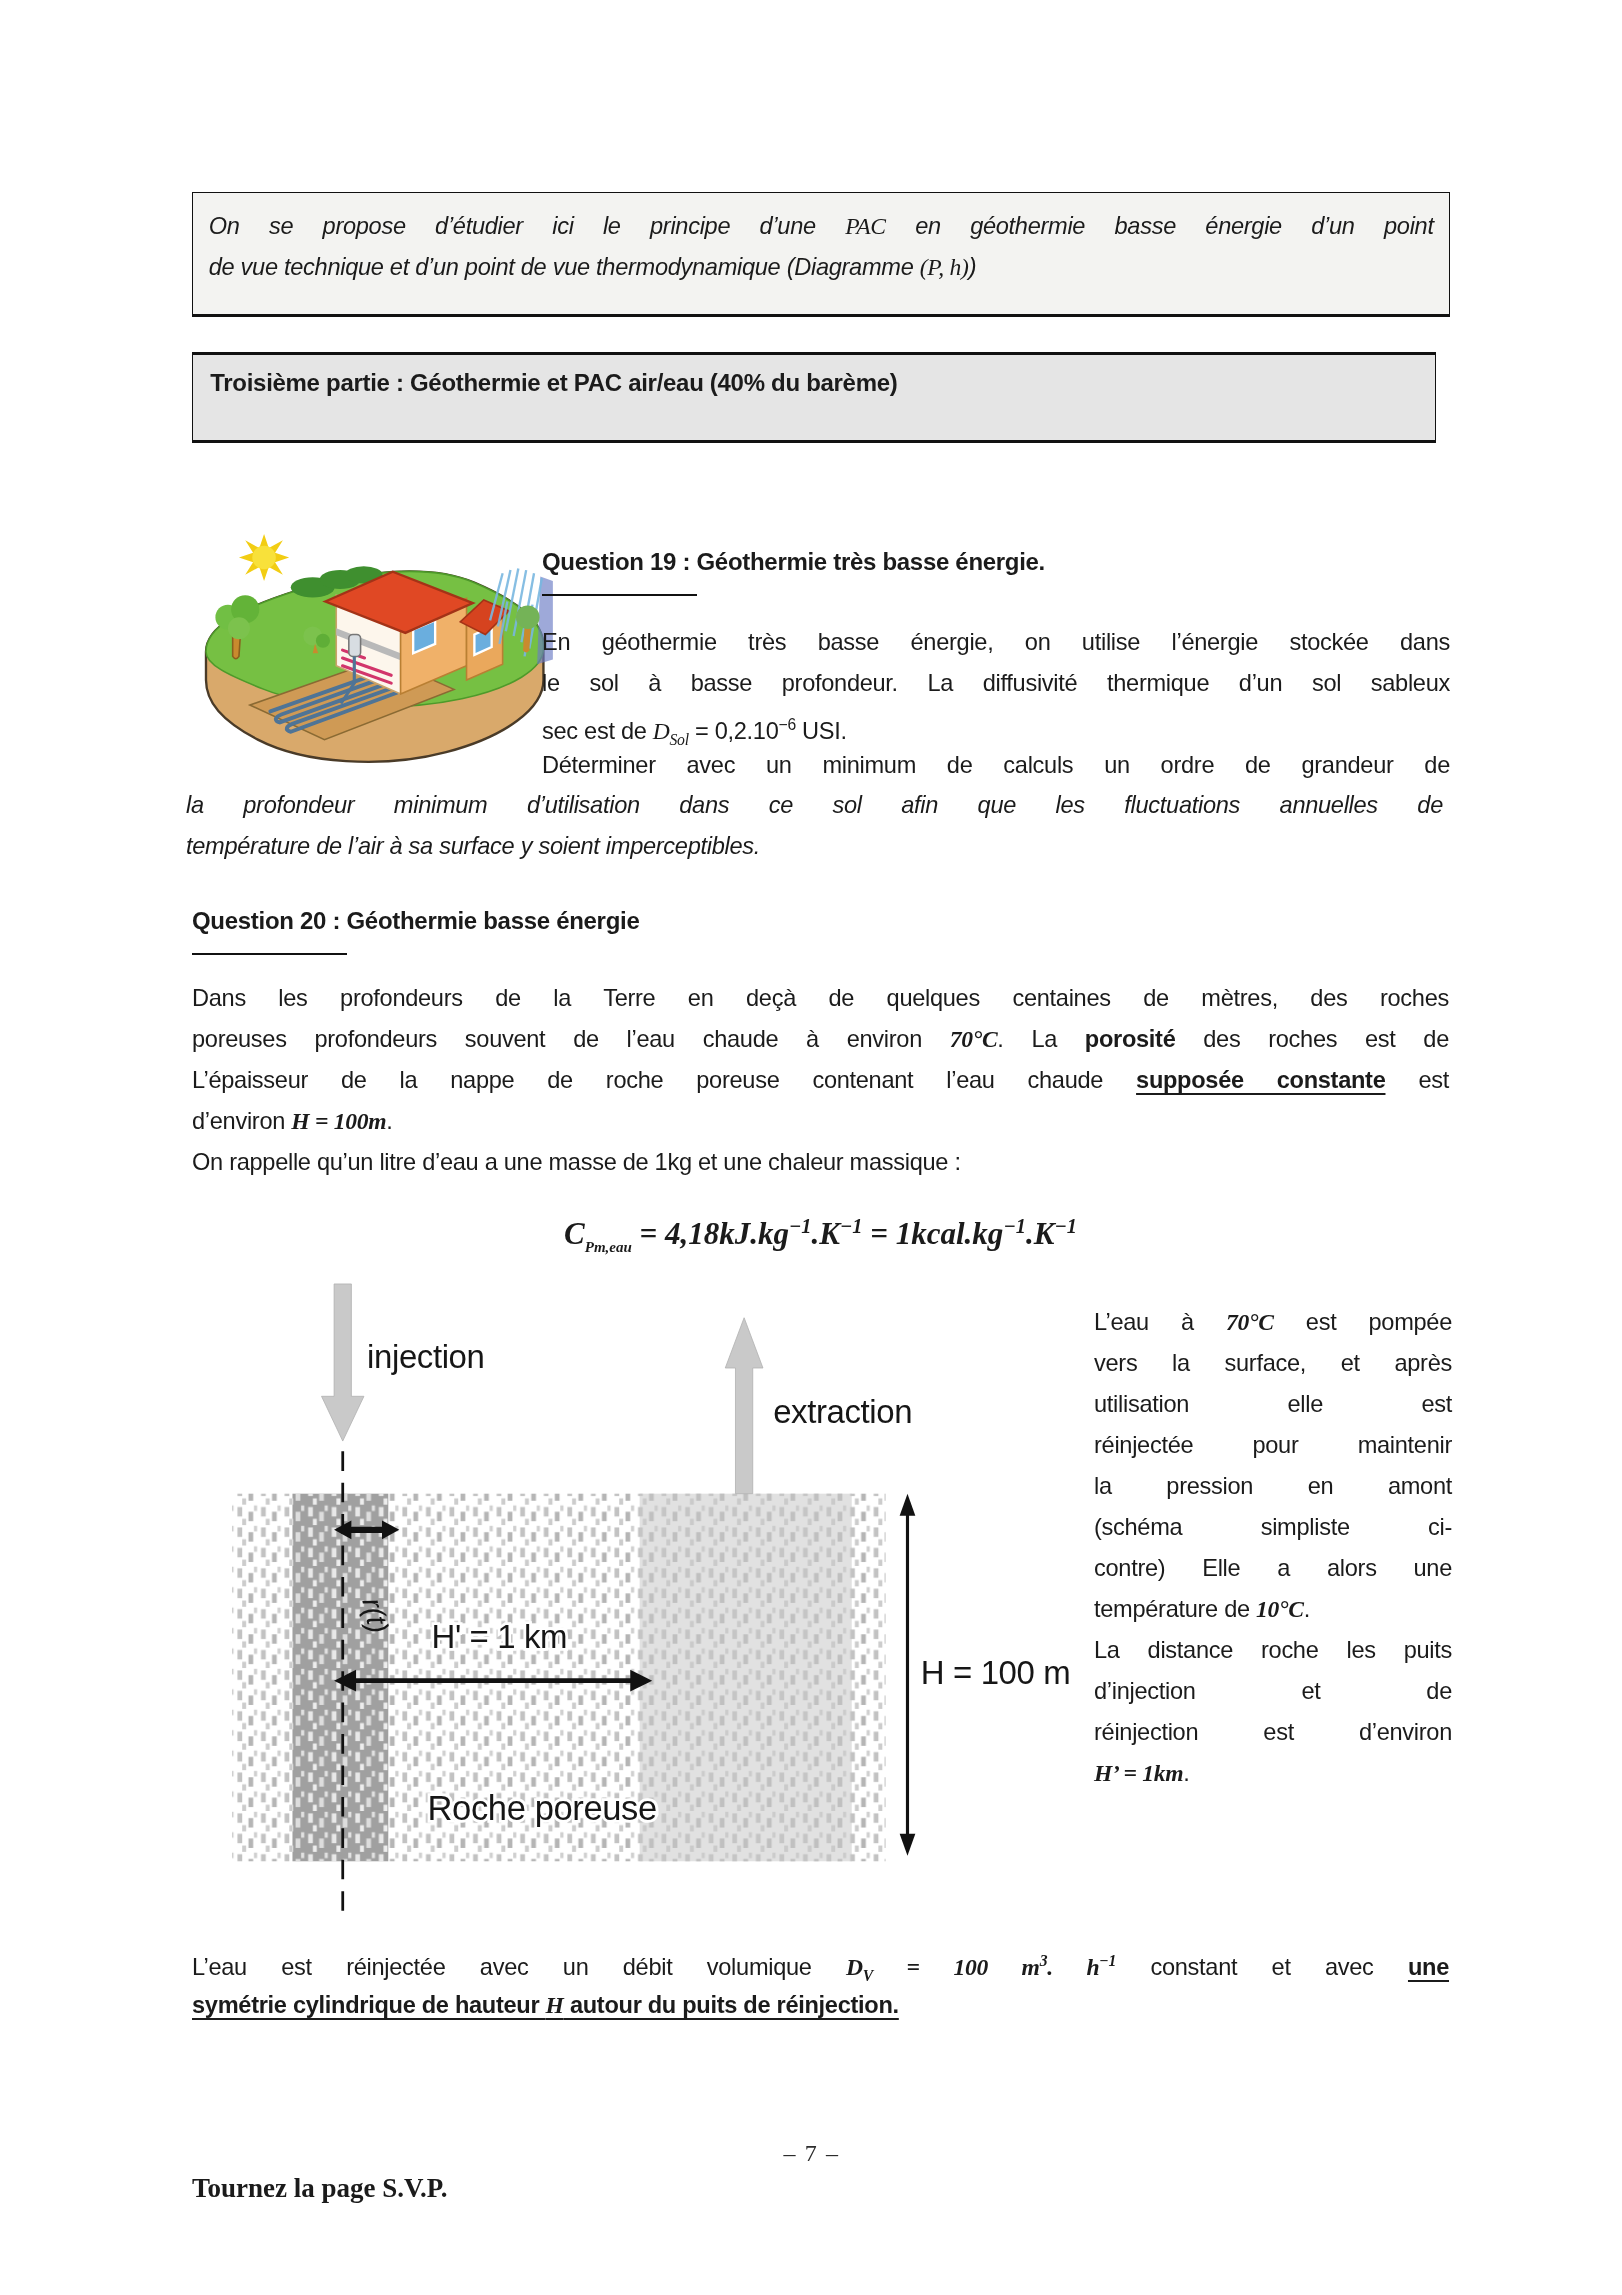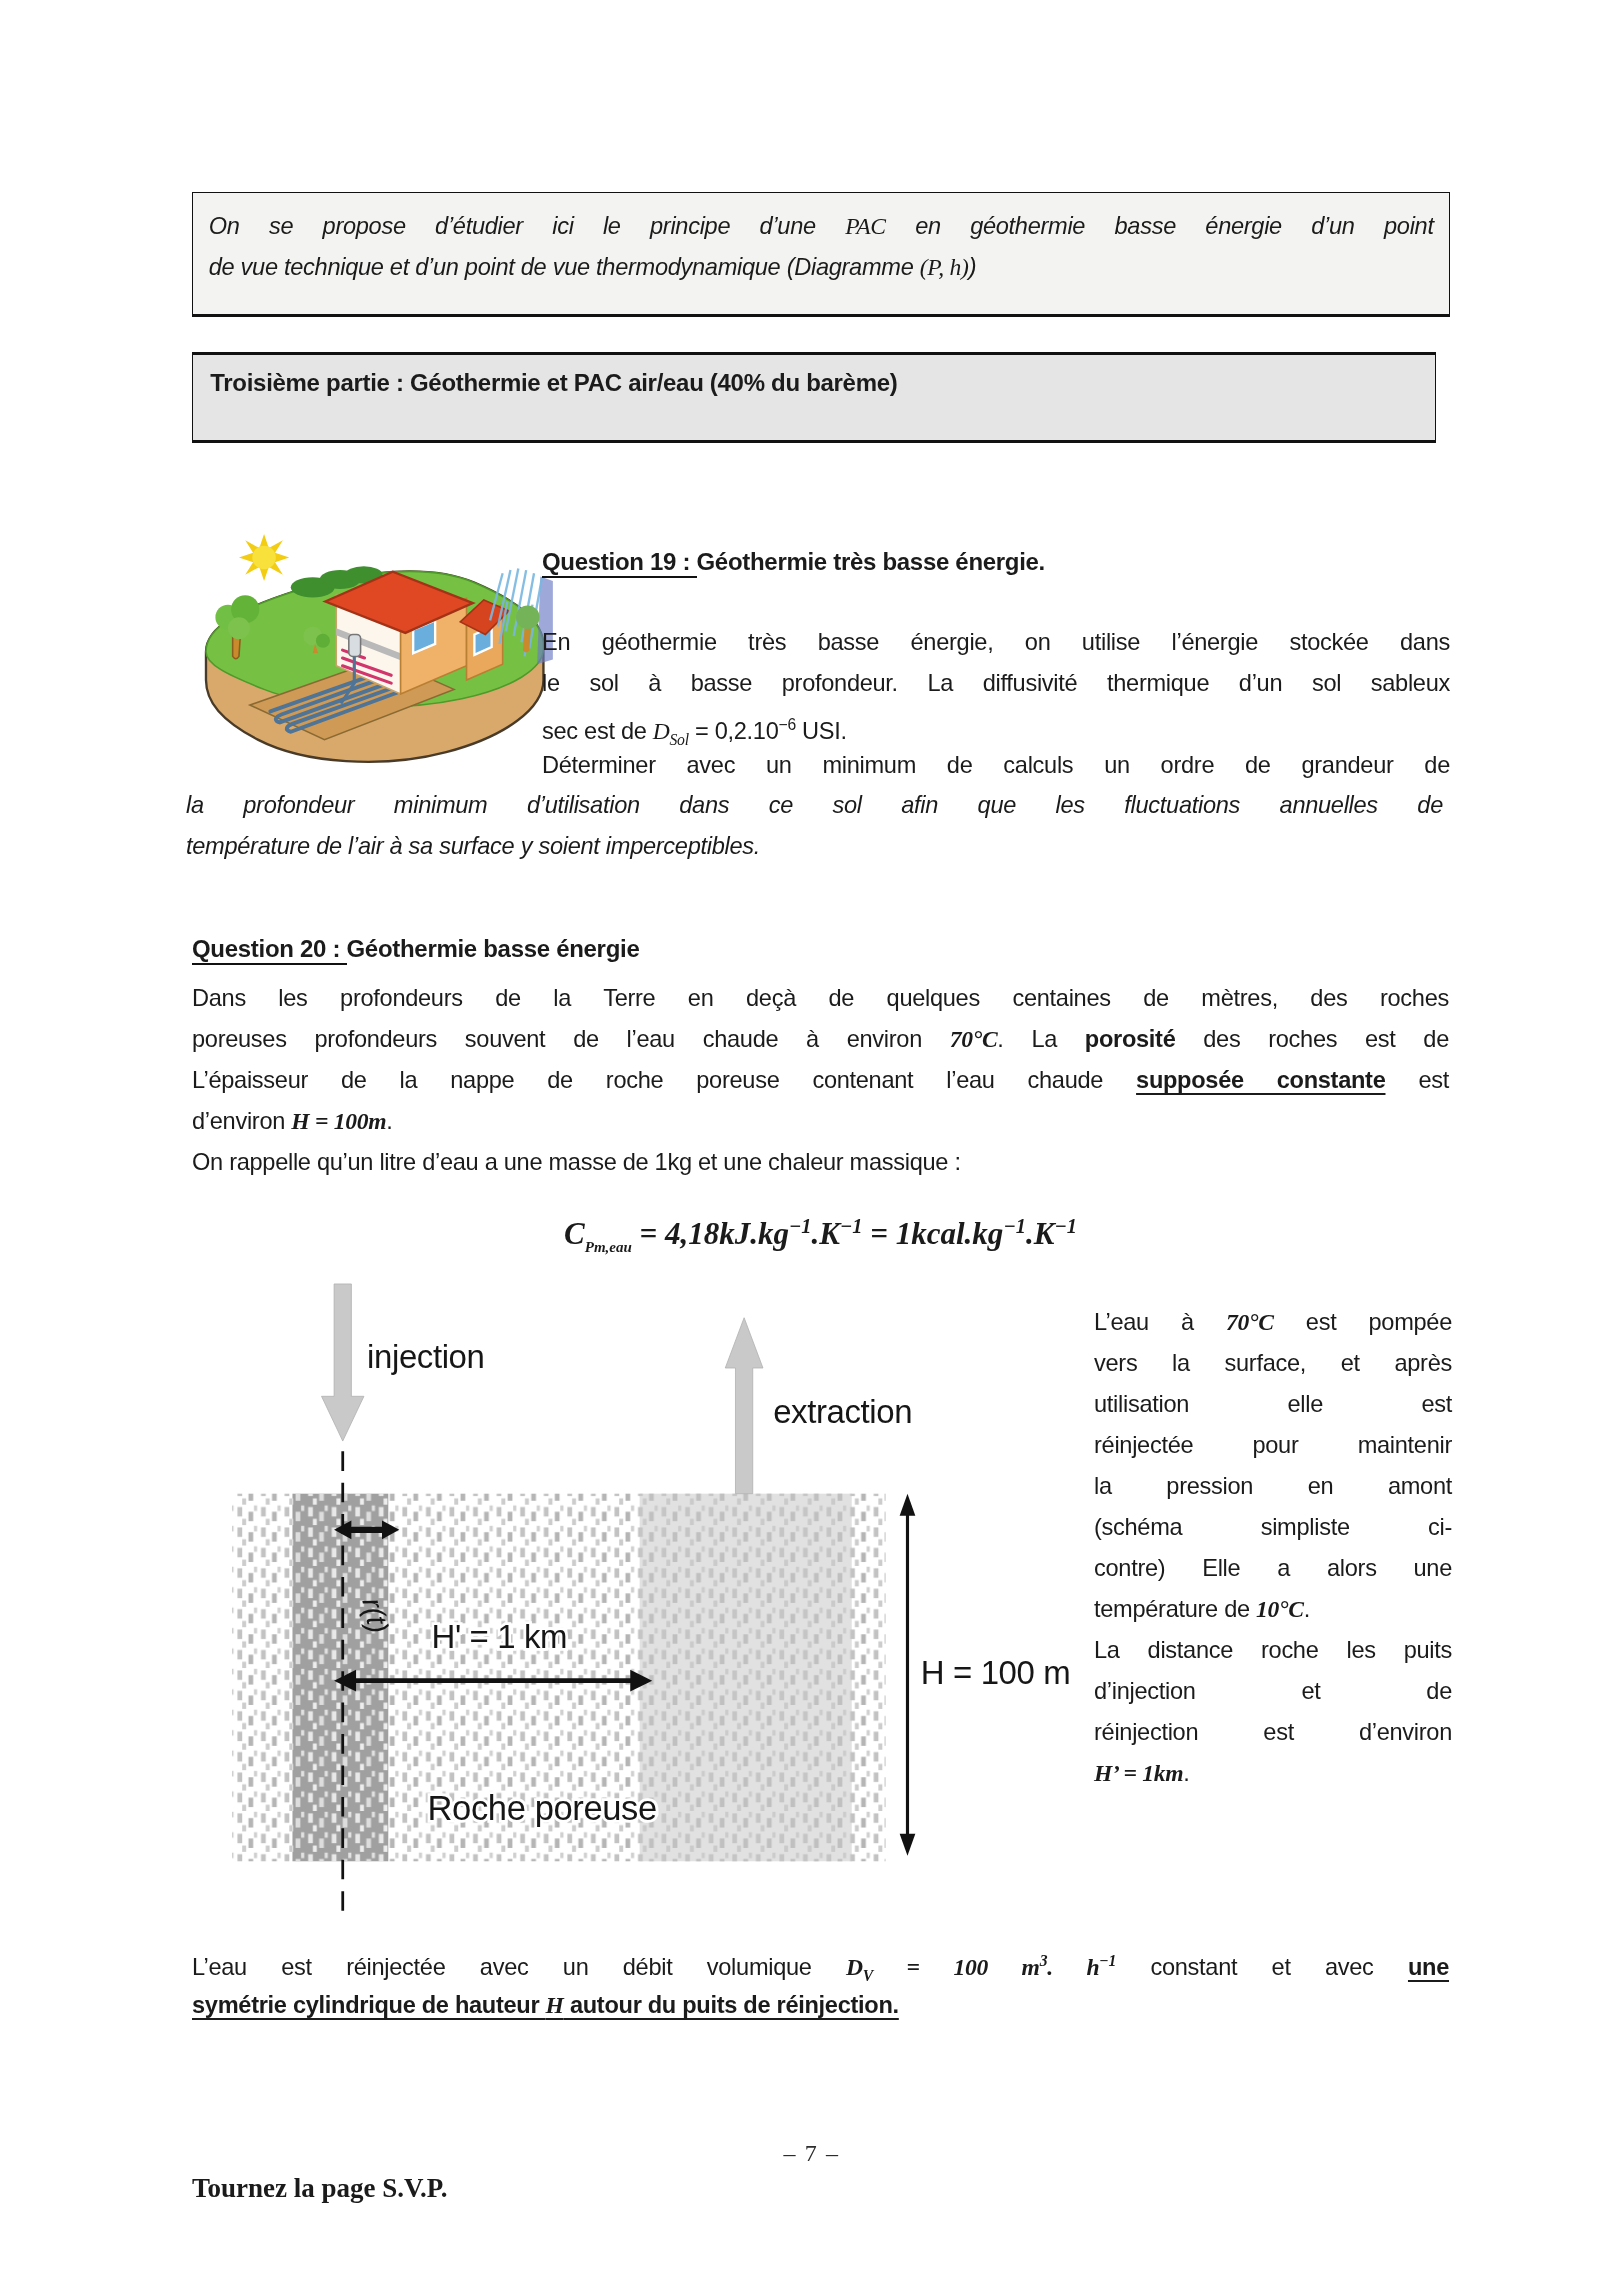--- a/index.html
+++ b/index.html
@@ -19,21 +19,21 @@
   .line.left{text-align-last:left;}
   .lines-57 .line{height:45px;line-height:45px;}
   
   .mi{font-family:"Liberation Serif",serif;font-style:italic;}
   .mb{font-family:"Liberation Serif",serif;font-style:italic;font-weight:700;}
   .b{font-weight:700;}
   .bu{font-weight:700;text-decoration:underline;text-decoration-thickness:2.4px;text-underline-offset:4.7px;}
   sub{font-size:15.7px;}
   sup{font-size:15.7px;}
   .heading{font-size:24px;font-weight:700;white-space:nowrap;}
-  .hq{border-bottom:2.4px solid #111;padding-bottom:1px;text-align:right;}
+  .hq{border-bottom:2.4px solid #111;padding-bottom:19px;text-align:right;}
   #equation{left:192px;top:1215px;width:1257px;text-align:center;
             font-family:"Liberation Serif",serif;font-style:italic;font-weight:700;
             font-size:31px;letter-spacing:0;}
   #equation sup{font-size:20.4px;}
   #equation sub{font-size:15px;text-align:center;}
   
   #side-note{left:1094px;top:1302px;width:358px;}
   
   #page-number{left:0;top:2140px;width:1623px;text-align:center;
                font-family:"Liberation Serif",serif;font-size:24px;letter-spacing:1.6px;color:#2c2c2c;}
@@ -127,21 +127,21 @@
     <span class="line">le sol à basse profondeur. La diffusivité thermique d’un sol sableux</span>
     <span class="line left"><span>sec est de  </span><span class="mi">D</span><sub class="mi">Sol</sub><span> = 0,2.10</span><sup>−6</sup><span> USI.</span></span>
     <span class="line">Déterminer avec un minimum de calculs un ordre de grandeur de</span>
   </div>
 
   <div class="abs" style="left:186px;top:785px;width:1257px;font-style:italic;">
     <span class="line">la profondeur minimum d’utilisation dans ce sol afin que les fluctuations annuelles de</span>
     <span class="line left">température de l’air à sa surface y soient imperceptibles.</span>
   </div>
 
-  <div class="abs heading" style="left:192px;top:907px;margin-top:28px;">
+  <div class="abs heading" style="left:192px;top:907px;">
     <span class="hq">Question 20 : </span><span>Géothermie basse énergie</span>
   </div>
 
   <div class="abs" style="left:192px;top:978px;width:1257px;">
     <span class="line">Dans les profondeurs de la Terre en deçà de quelques centaines de mètres, des roches</span>
     <span class="line"><span>poreuses profondeurs souvent de l’eau chaude à environ </span><span class="mb">70°C</span><span>. La </span><span class="b">porosité</span><span> des roches est de</span></span>
     <span class="line"><span>L’épaisseur de la nappe de roche poreuse contenant l’eau chaude </span><span class="bu">supposée constante</span><span> est</span></span>
     <span class="line left"><span>d’environ </span><span class="mb">H = 100m</span><span>.</span></span>
     <span class="line left">On rappelle qu’un litre d’eau a une masse de 1kg et une chaleur massique :</span>
   </div>

